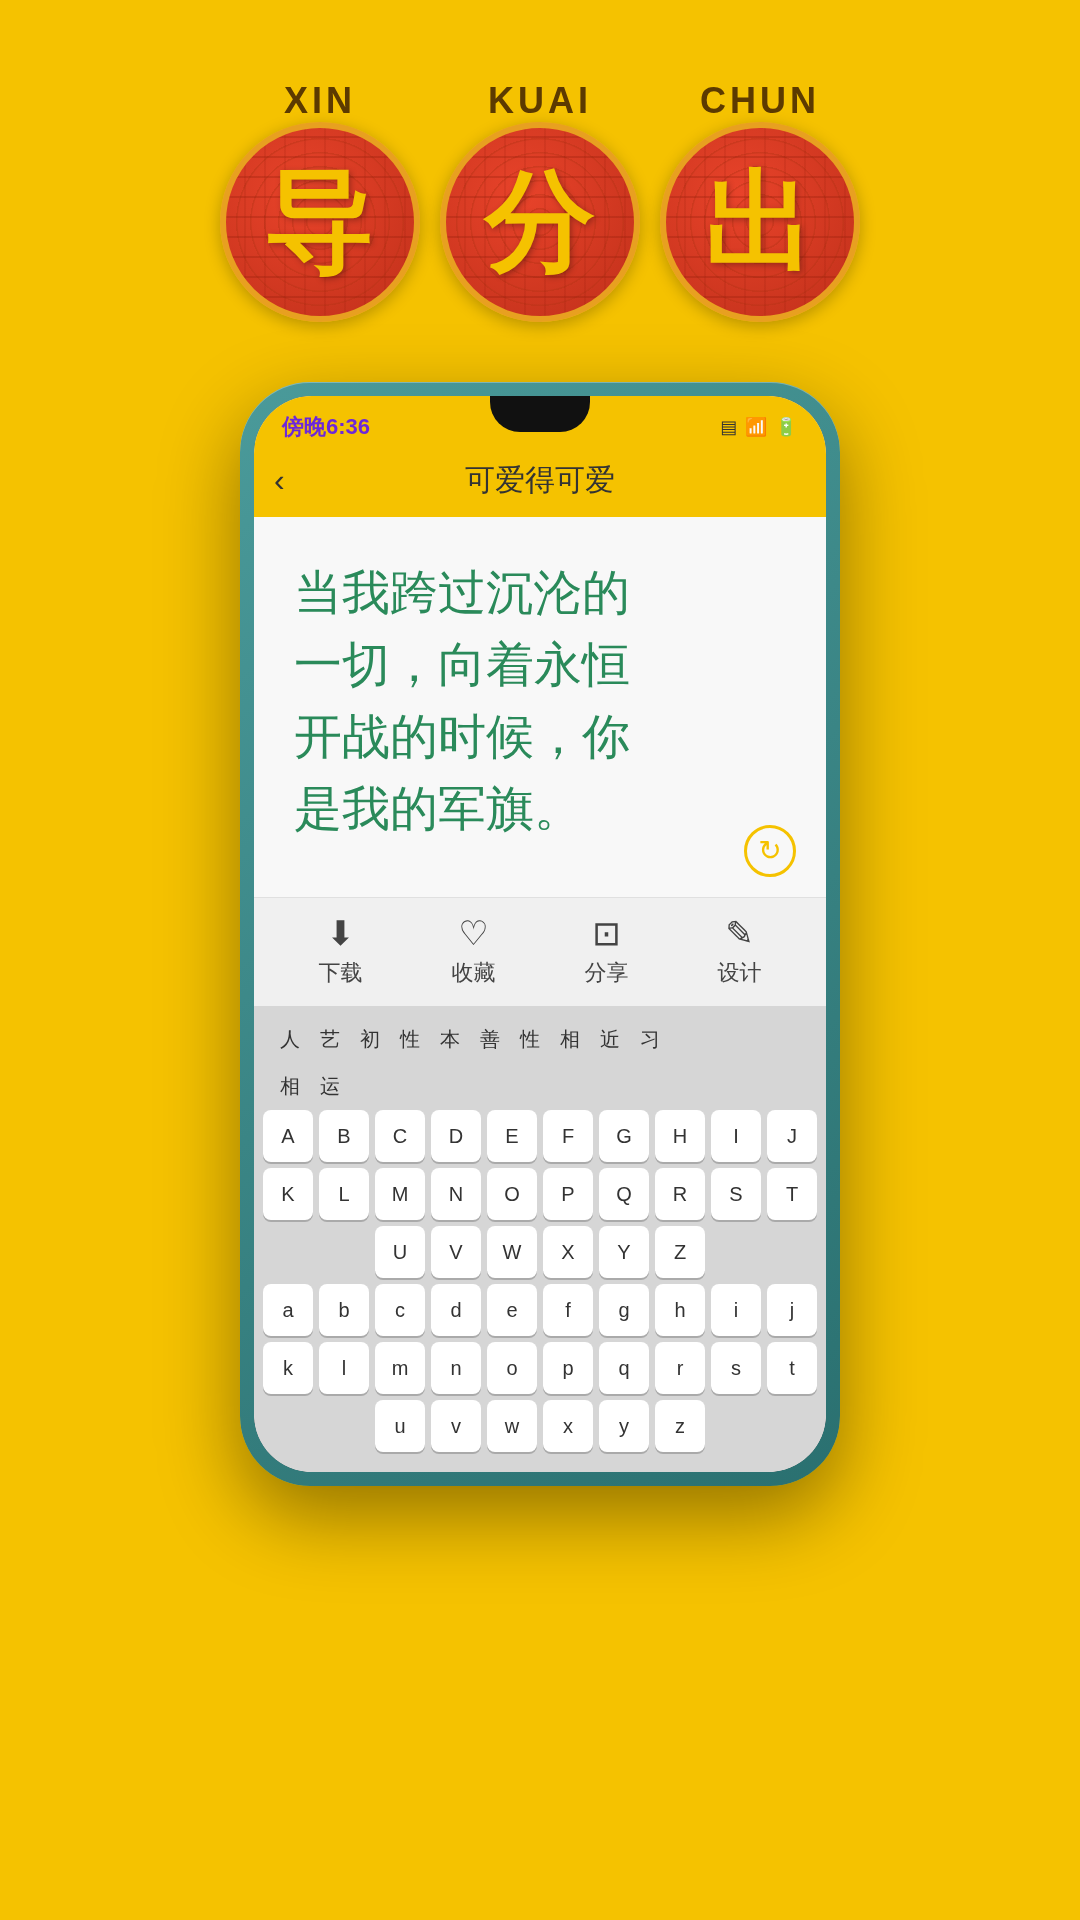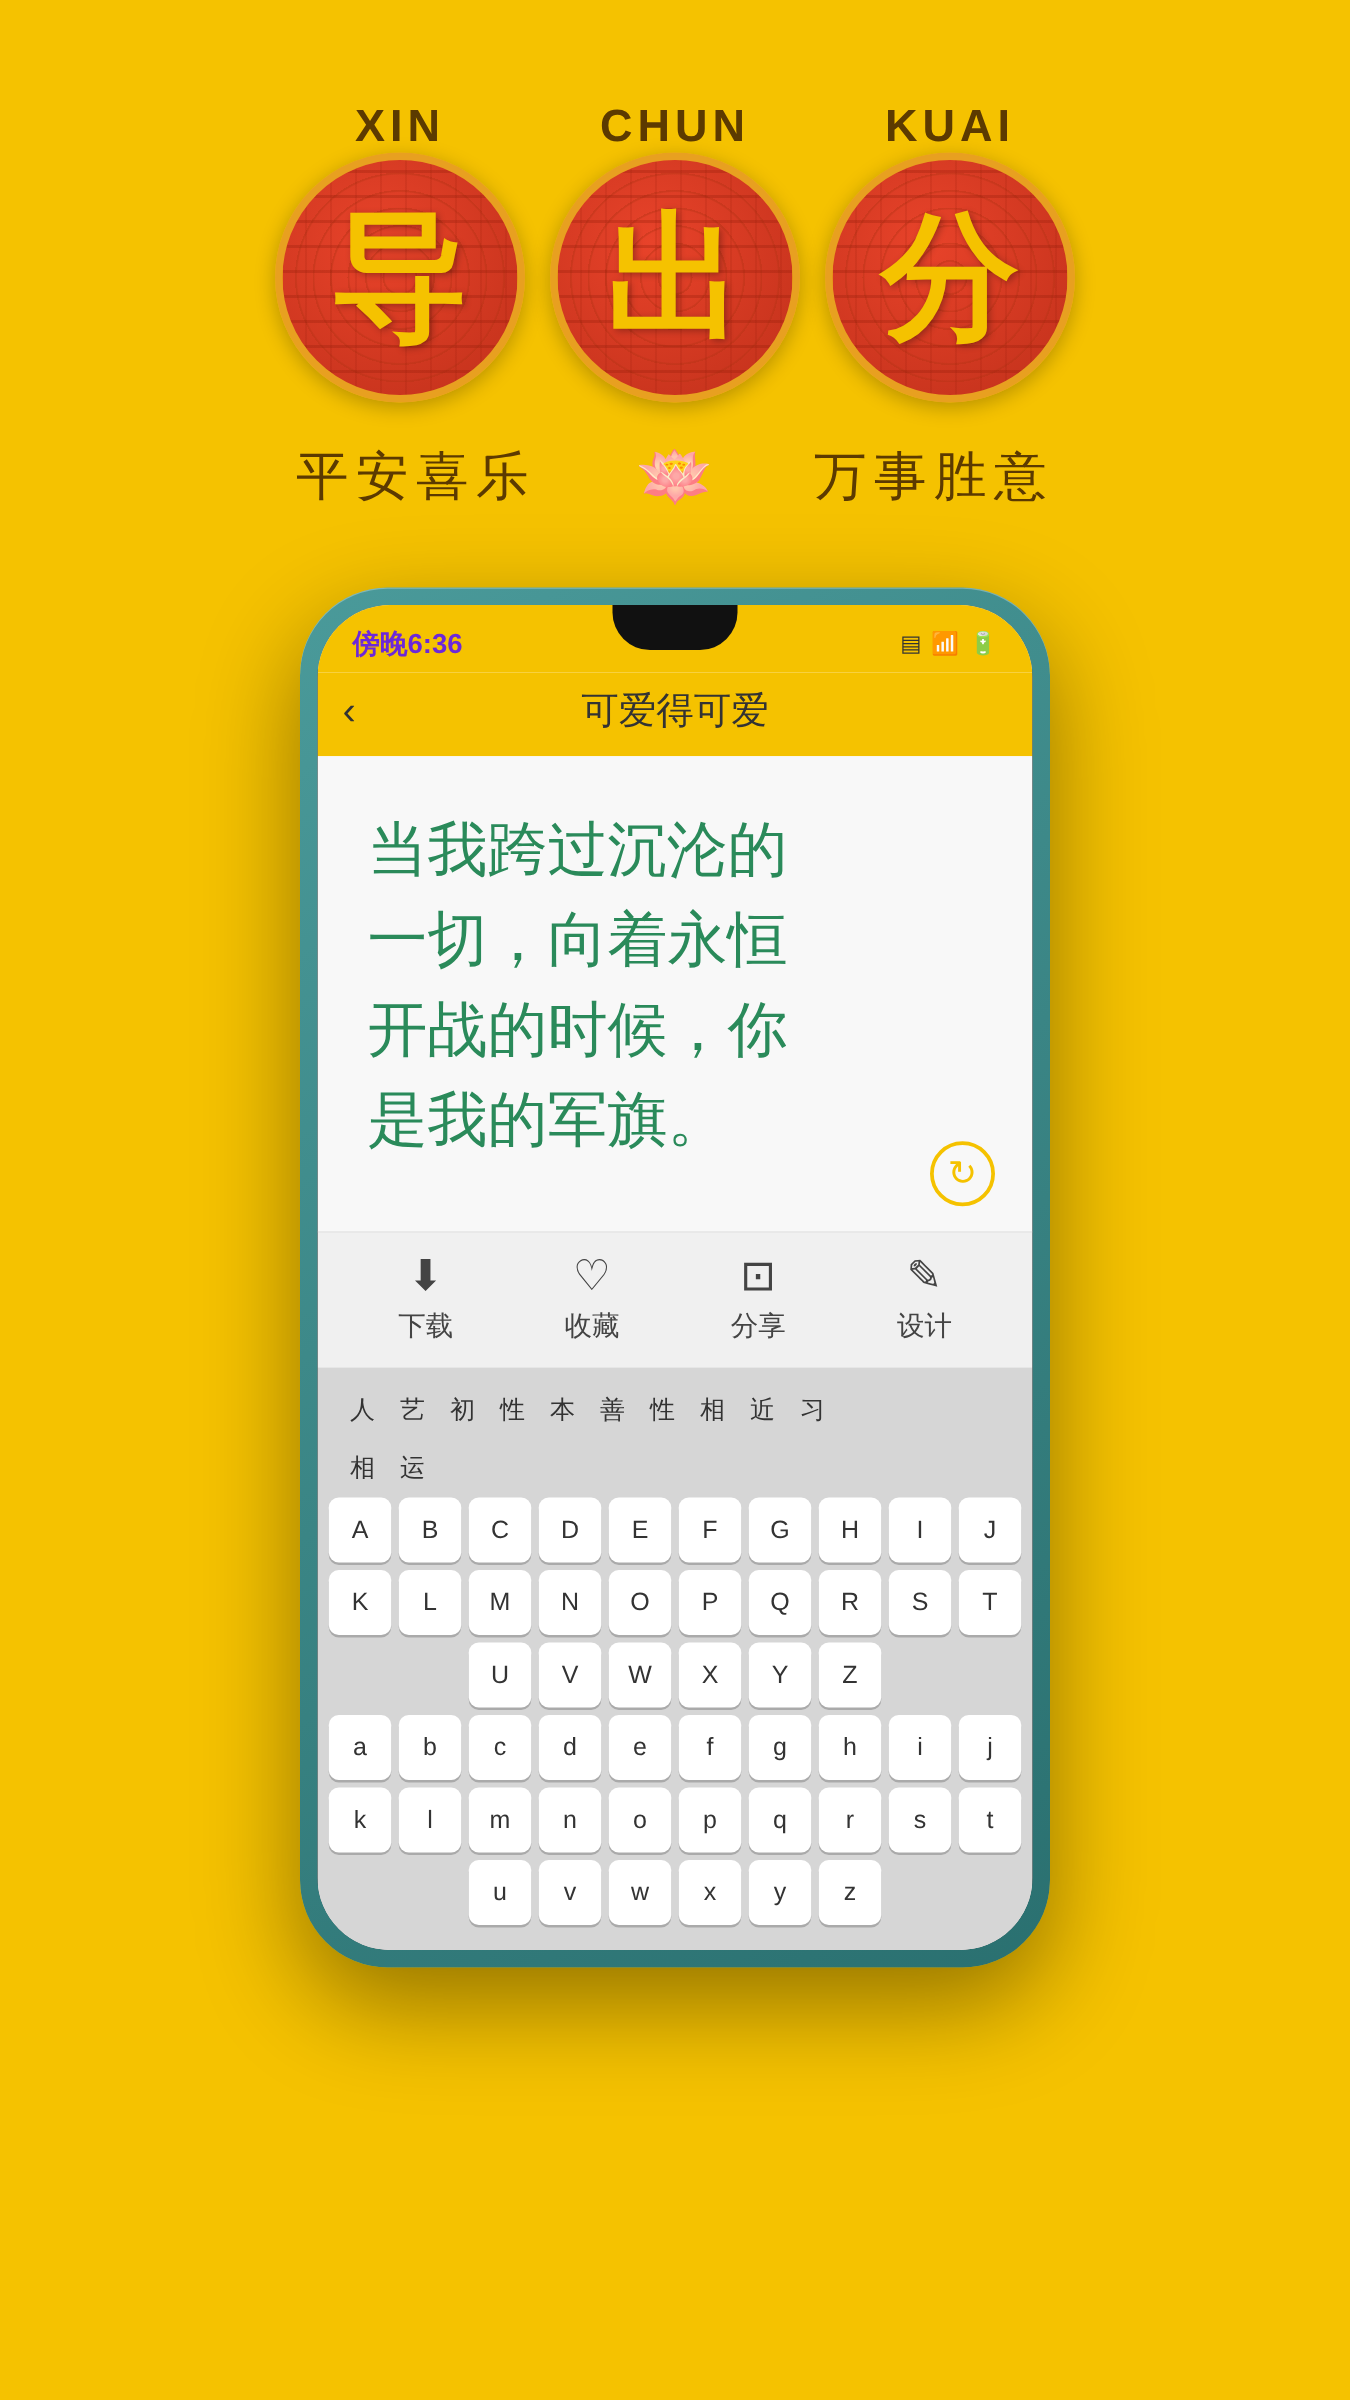--- a/index.html
+++ b/index.html
@@ -345,42 +345,37 @@
 
     <div class="char-item">
       <span class="char-label">XIN</span>
       <div class="char-circle">
         <div class="wave-overlay"></div>
         <span class="char-glyph">导</span>
       </div>
     </div>
 
     <div class="char-item">
+      <span class="char-label">KUAI</span>
+      <div class="char-circle">
+        <div class="wave-overlay"></div>
+        <span class="char-glyph">分</span>
+      </div>
+    </div>
+
+    <div class="char-item">
       <span class="char-label">CHUN</span>
       <div class="char-circle">
         <div class="wave-overlay"></div>
         <span class="char-glyph">出</span>
       </div>
     </div>
 
-    <div class="char-item">
-      <span class="char-label">KUAI</span>
-      <div class="char-circle">
-        <div class="wave-overlay"></div>
-        <span class="char-glyph">分</span>
-      </div>
-    </div>
-
   </div>
 
-  <div class="subtitle-row">
-    <span class="subtitle-text">平安喜乐</span>
-    <span class="lotus-icon">🪷</span>
-    <span class="subtitle-text">万事胜意</span>
-  </div>
 </div>
 
 <div class="phone-section">
   <div class="phone-wrapper">
     <div class="phone-outer">
       <div class="phone-inner">
         <div class="notch"></div>
         <div class="phone-screen">
 
           <div class="status-bar">

